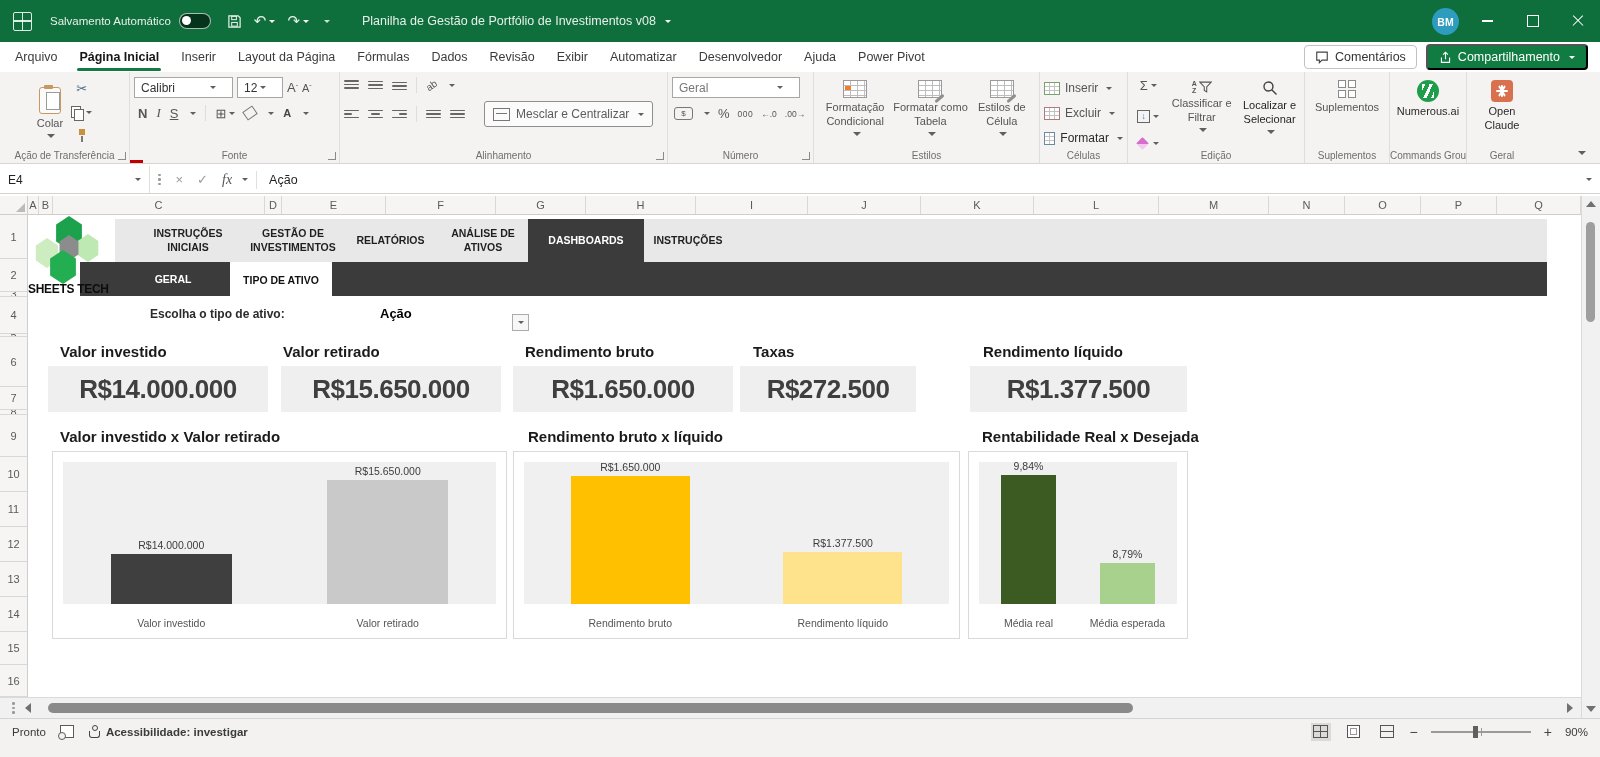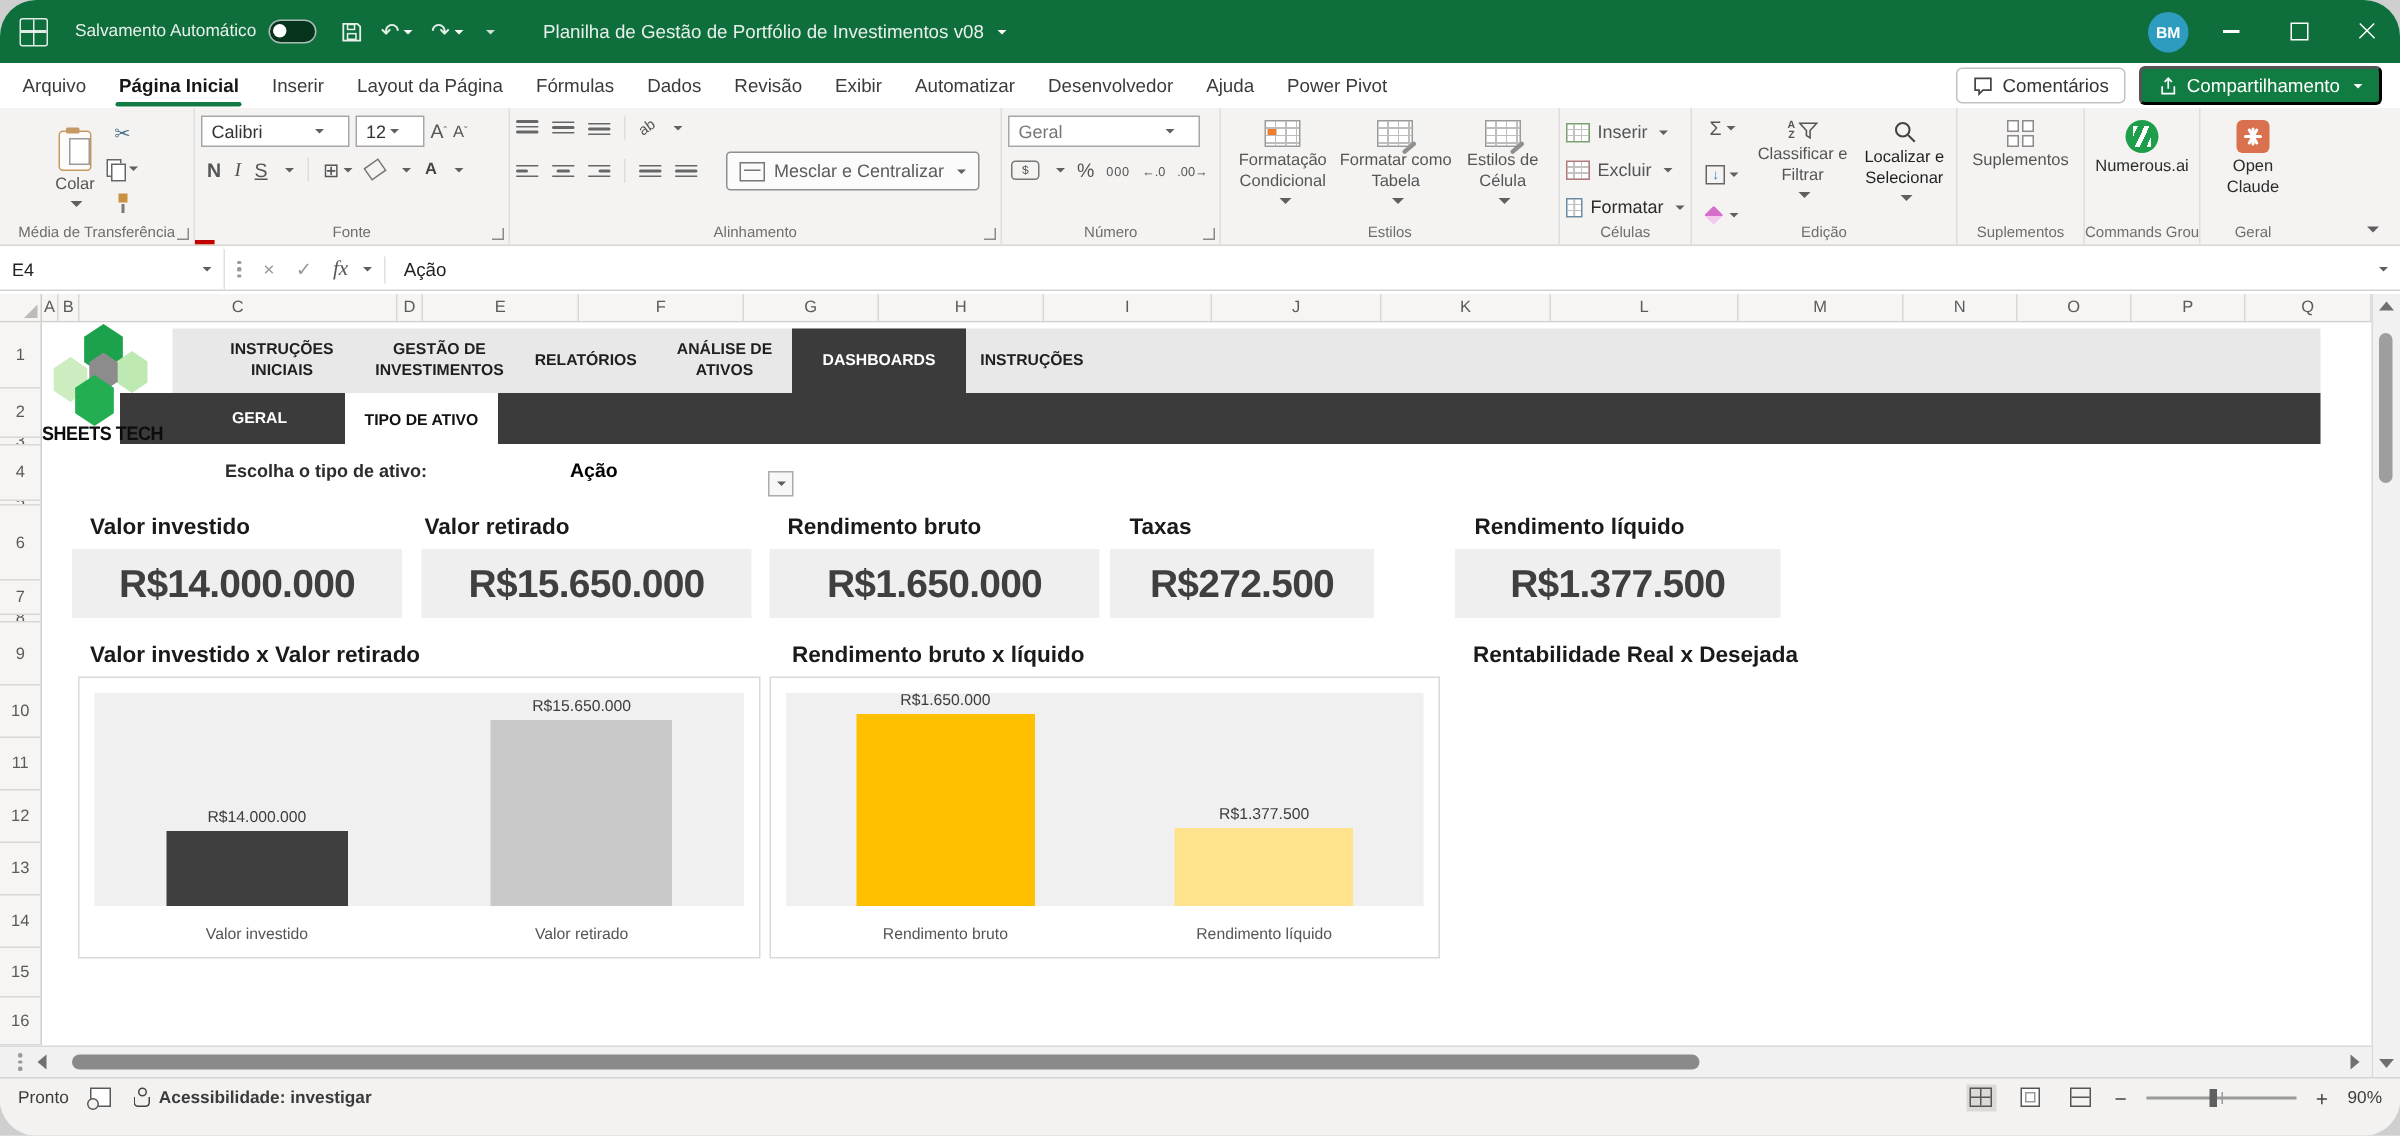--- a/index.html
+++ b/index.html
@@ -1,17 +1,17 @@
 <!DOCTYPE html>
 <html><head>
 <meta charset="utf-8">
 <style>
   html,body{margin:0;padding:0;background:#cfcfcf;}
   .app{position:relative;width:1600px;height:757px;background:#fff;overflow:hidden;
-       font-family:"Liberation Sans",sans-serif;-webkit-font-smoothing:antialiased;color:#222;border-radius:24px;}
+       font-family:"Liberation Sans",sans-serif;-webkit-font-smoothing:antialiased;color:#222;}
   
   .car{display:inline-block;width:0;height:0;border:4px solid transparent;border-top-color:#5f5f5f;border-bottom:none;margin-left:3px;}
   .car.sm{border-width:3.5px;border-bottom:none;}
   .car.w{border-top-color:#fff;}
   .tri-u{width:0;height:0;border:5px solid transparent;border-bottom:6px solid #707070;border-top:none;}
   .tri-d{width:0;height:0;border:5px solid transparent;border-top:6px solid #707070;border-bottom:none;}
   .tri-l{width:0;height:0;border:5px solid transparent;border-right:6px solid #707070;border-left:none;}
   .tri-r{width:0;height:0;border:5px solid transparent;border-left:6px solid #707070;border-right:none;}
   
   .titlebar{position:absolute;left:0;top:0;width:1600px;height:42px;background:#0E6E3C;display:flex;align-items:center;color:#E7F0EA;font-size:12px;}
@@ -243,21 +243,21 @@
       <div style="display:flex;flex-direction:column;justify-content:space-between;padding:4px 0 6px">
         <span class="rbtn" style="font-size:13px;color:#4a6f8a">✂</span>
         <span class="rbtn">
             <span class="copy-ico"></span>
             <span class="car sm"></span>
           </span>
         <span class="rbtn">
             <span class="brush-ico"></span>
           </span>
       </div>
-      <span class="glabel">Média de Transferência</span>
+      <span class="glabel">Ação de Transferência</span>
       <span class="launcher"></span>
     </div>
 
     <div class="grp" style="width:210px;flex-direction:column;gap:7px">
       <div style="display:flex;gap:4px;align-items:center">
         <div class="combo" style="width:99px">
             <span>Calibri</span>
             <span class="car sm"></span>
           </div>
         <div class="combo" style="width:46px">
@@ -611,20 +611,36 @@
             <span class="vlabel" style="bottom: calc(36.7647% + 3px);">R$1.377.500</span>
             <div class="bar" style="height: 36.7647%; background: rgb(255, 226, 140);"></div>
           </div>
       </div>
       <div class="cats">
         <span>Rendimento bruto</span>
           <span>Rendimento líquido</span>
       </div>
     </div>
 
+    <div class="panel" style="left:940px;width:220px">
+      <div class="plot">
+        <div class="barwrap">
+            <span class="vlabel" style="bottom: calc(90.5882% + 3px);">9,84%</span>
+            <div class="bar" style="height: 90.5882%; background: rgb(59, 91, 34);"></div>
+          </div>
+        <div class="barwrap">
+            <span class="vlabel" style="bottom: calc(28.8235% + 3px);">8,79%</span>
+            <div class="bar" style="height: 28.8235%; background: rgb(169, 209, 142);"></div>
+          </div>
+      </div>
+      <div class="cats">
+        <span>Média real</span>
+          <span>Média esperada</span>
+      </div>
+    </div>
   </div>
 
   <div class="vscroll">
     <div class="tri-u" style="margin:5px auto 0"></div>
     <div class="vthumb"></div>
     <div class="tri-d" style="position:absolute;bottom:6px;left:4px"></div>
   </div>
 
   <div class="hscroll">
     <span class="dots3" style="margin:0 10px 0 12px">

